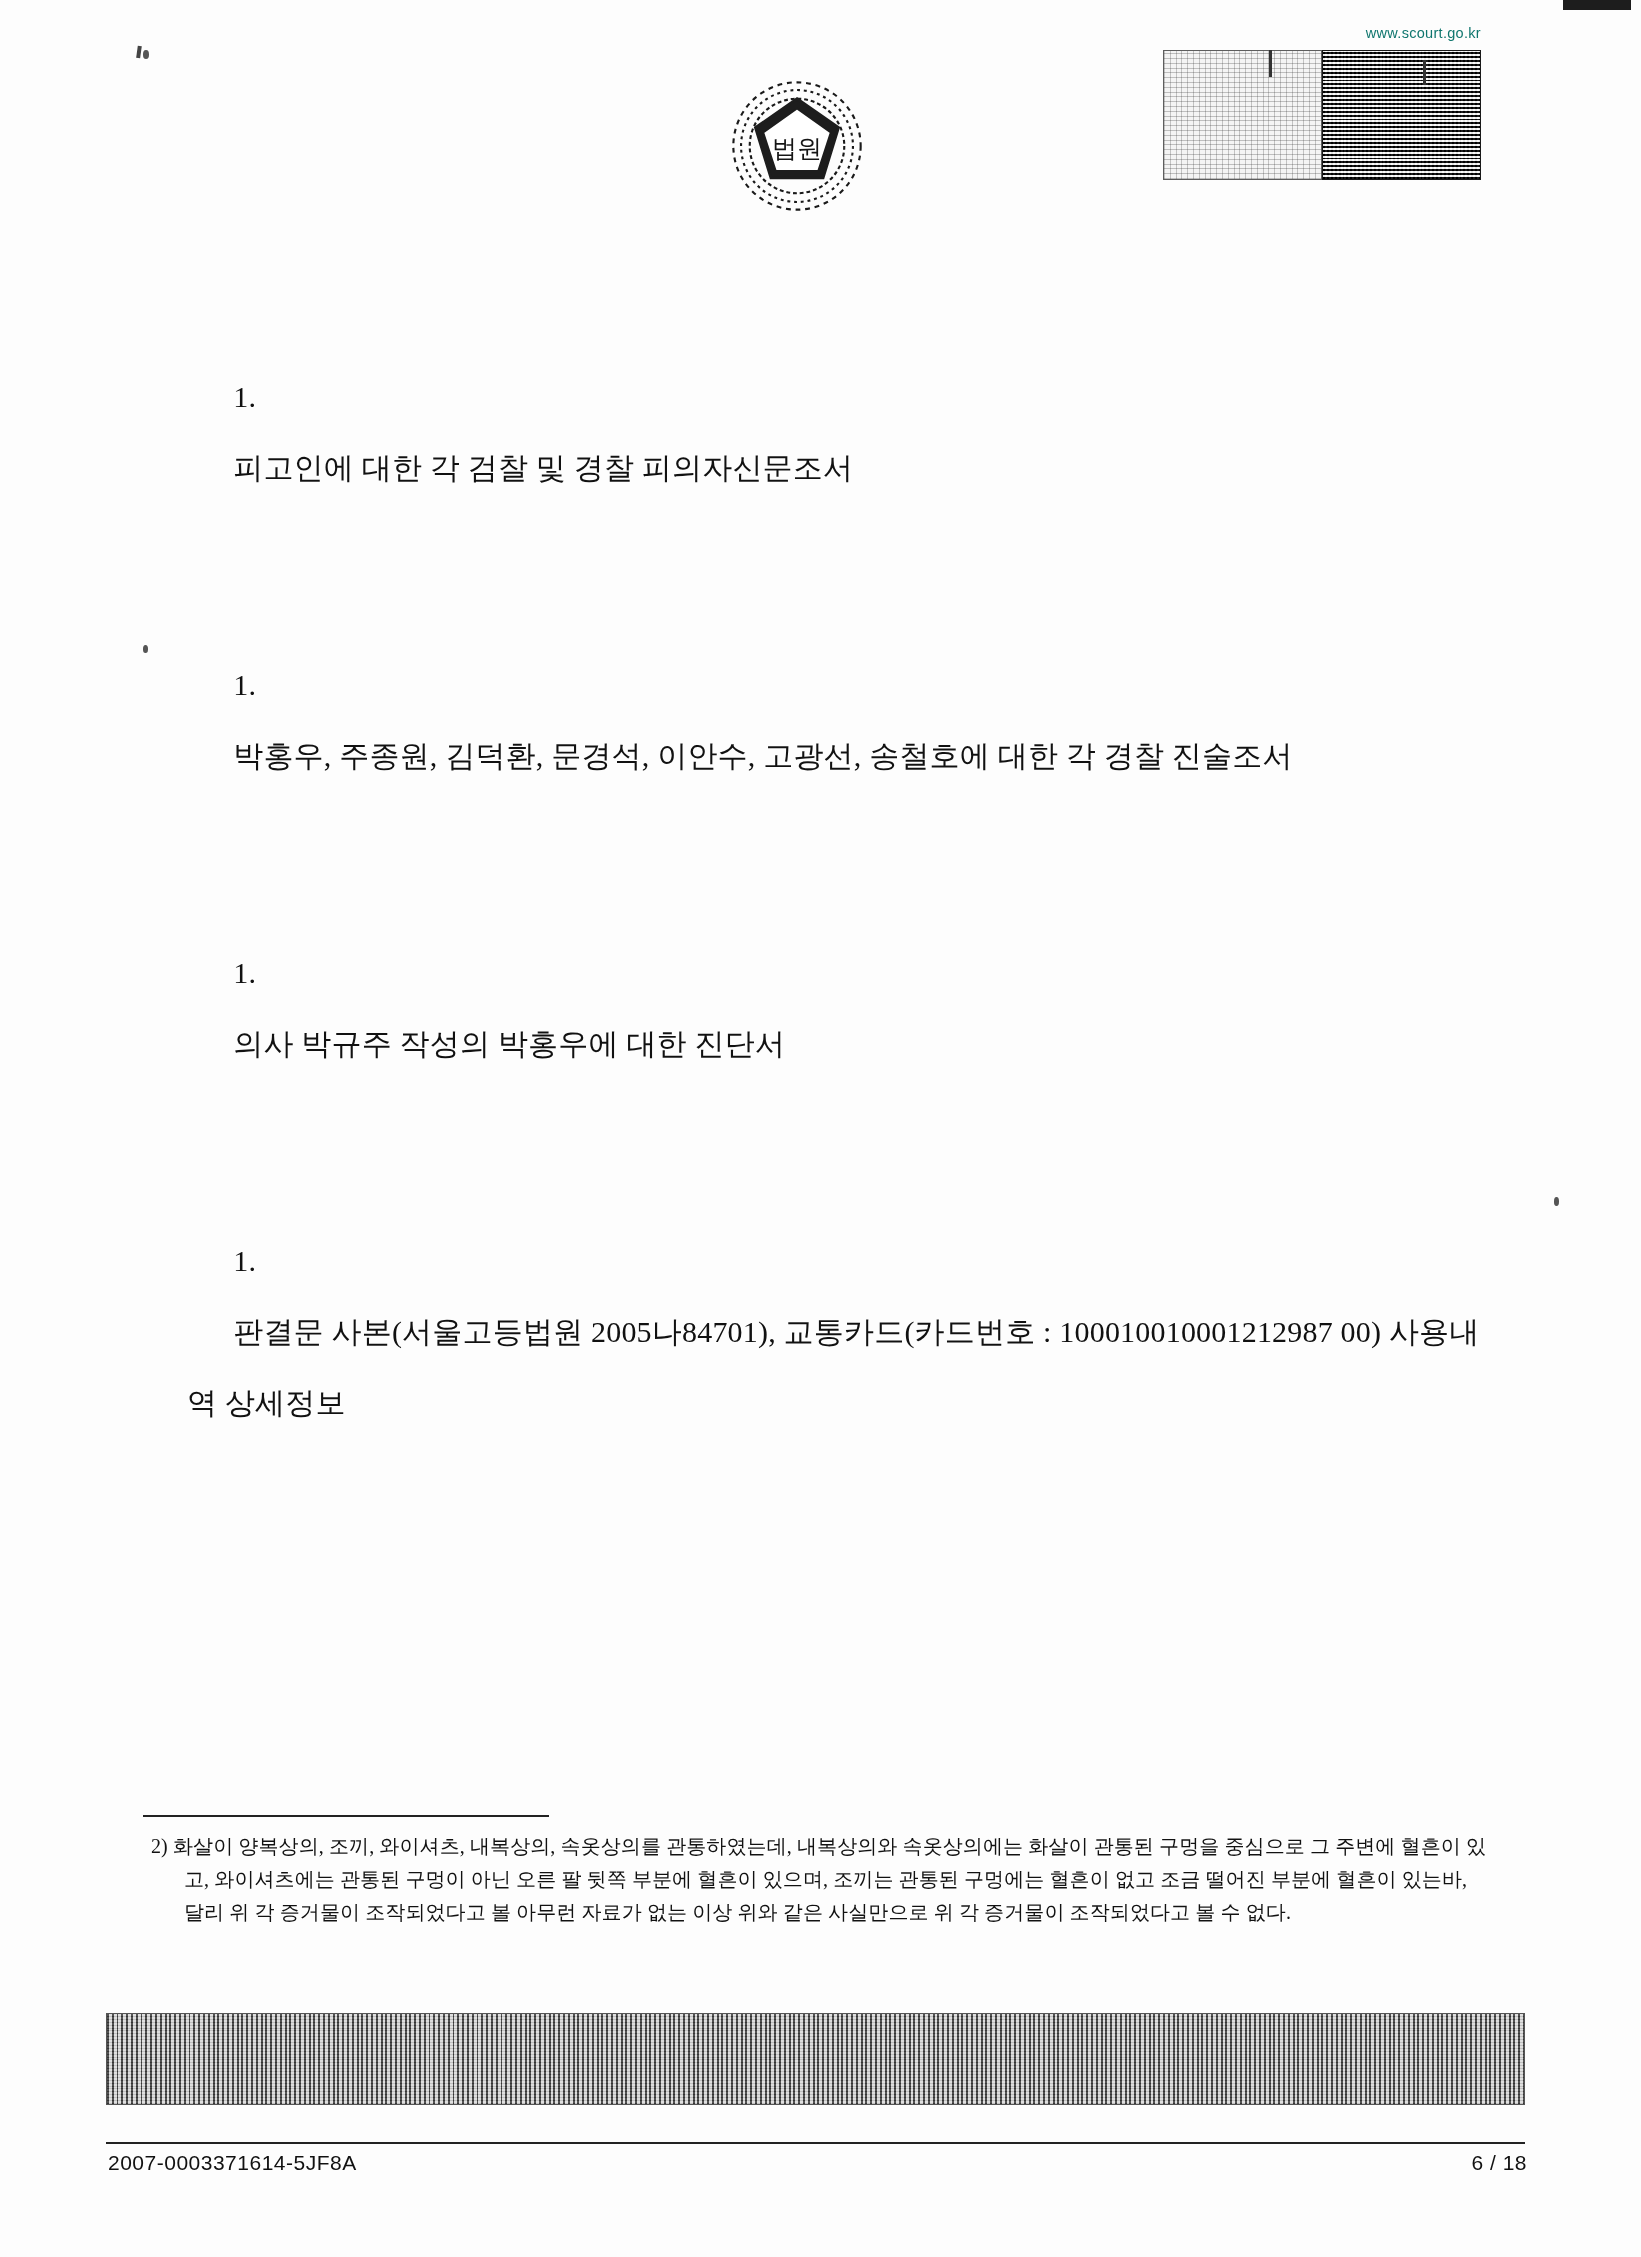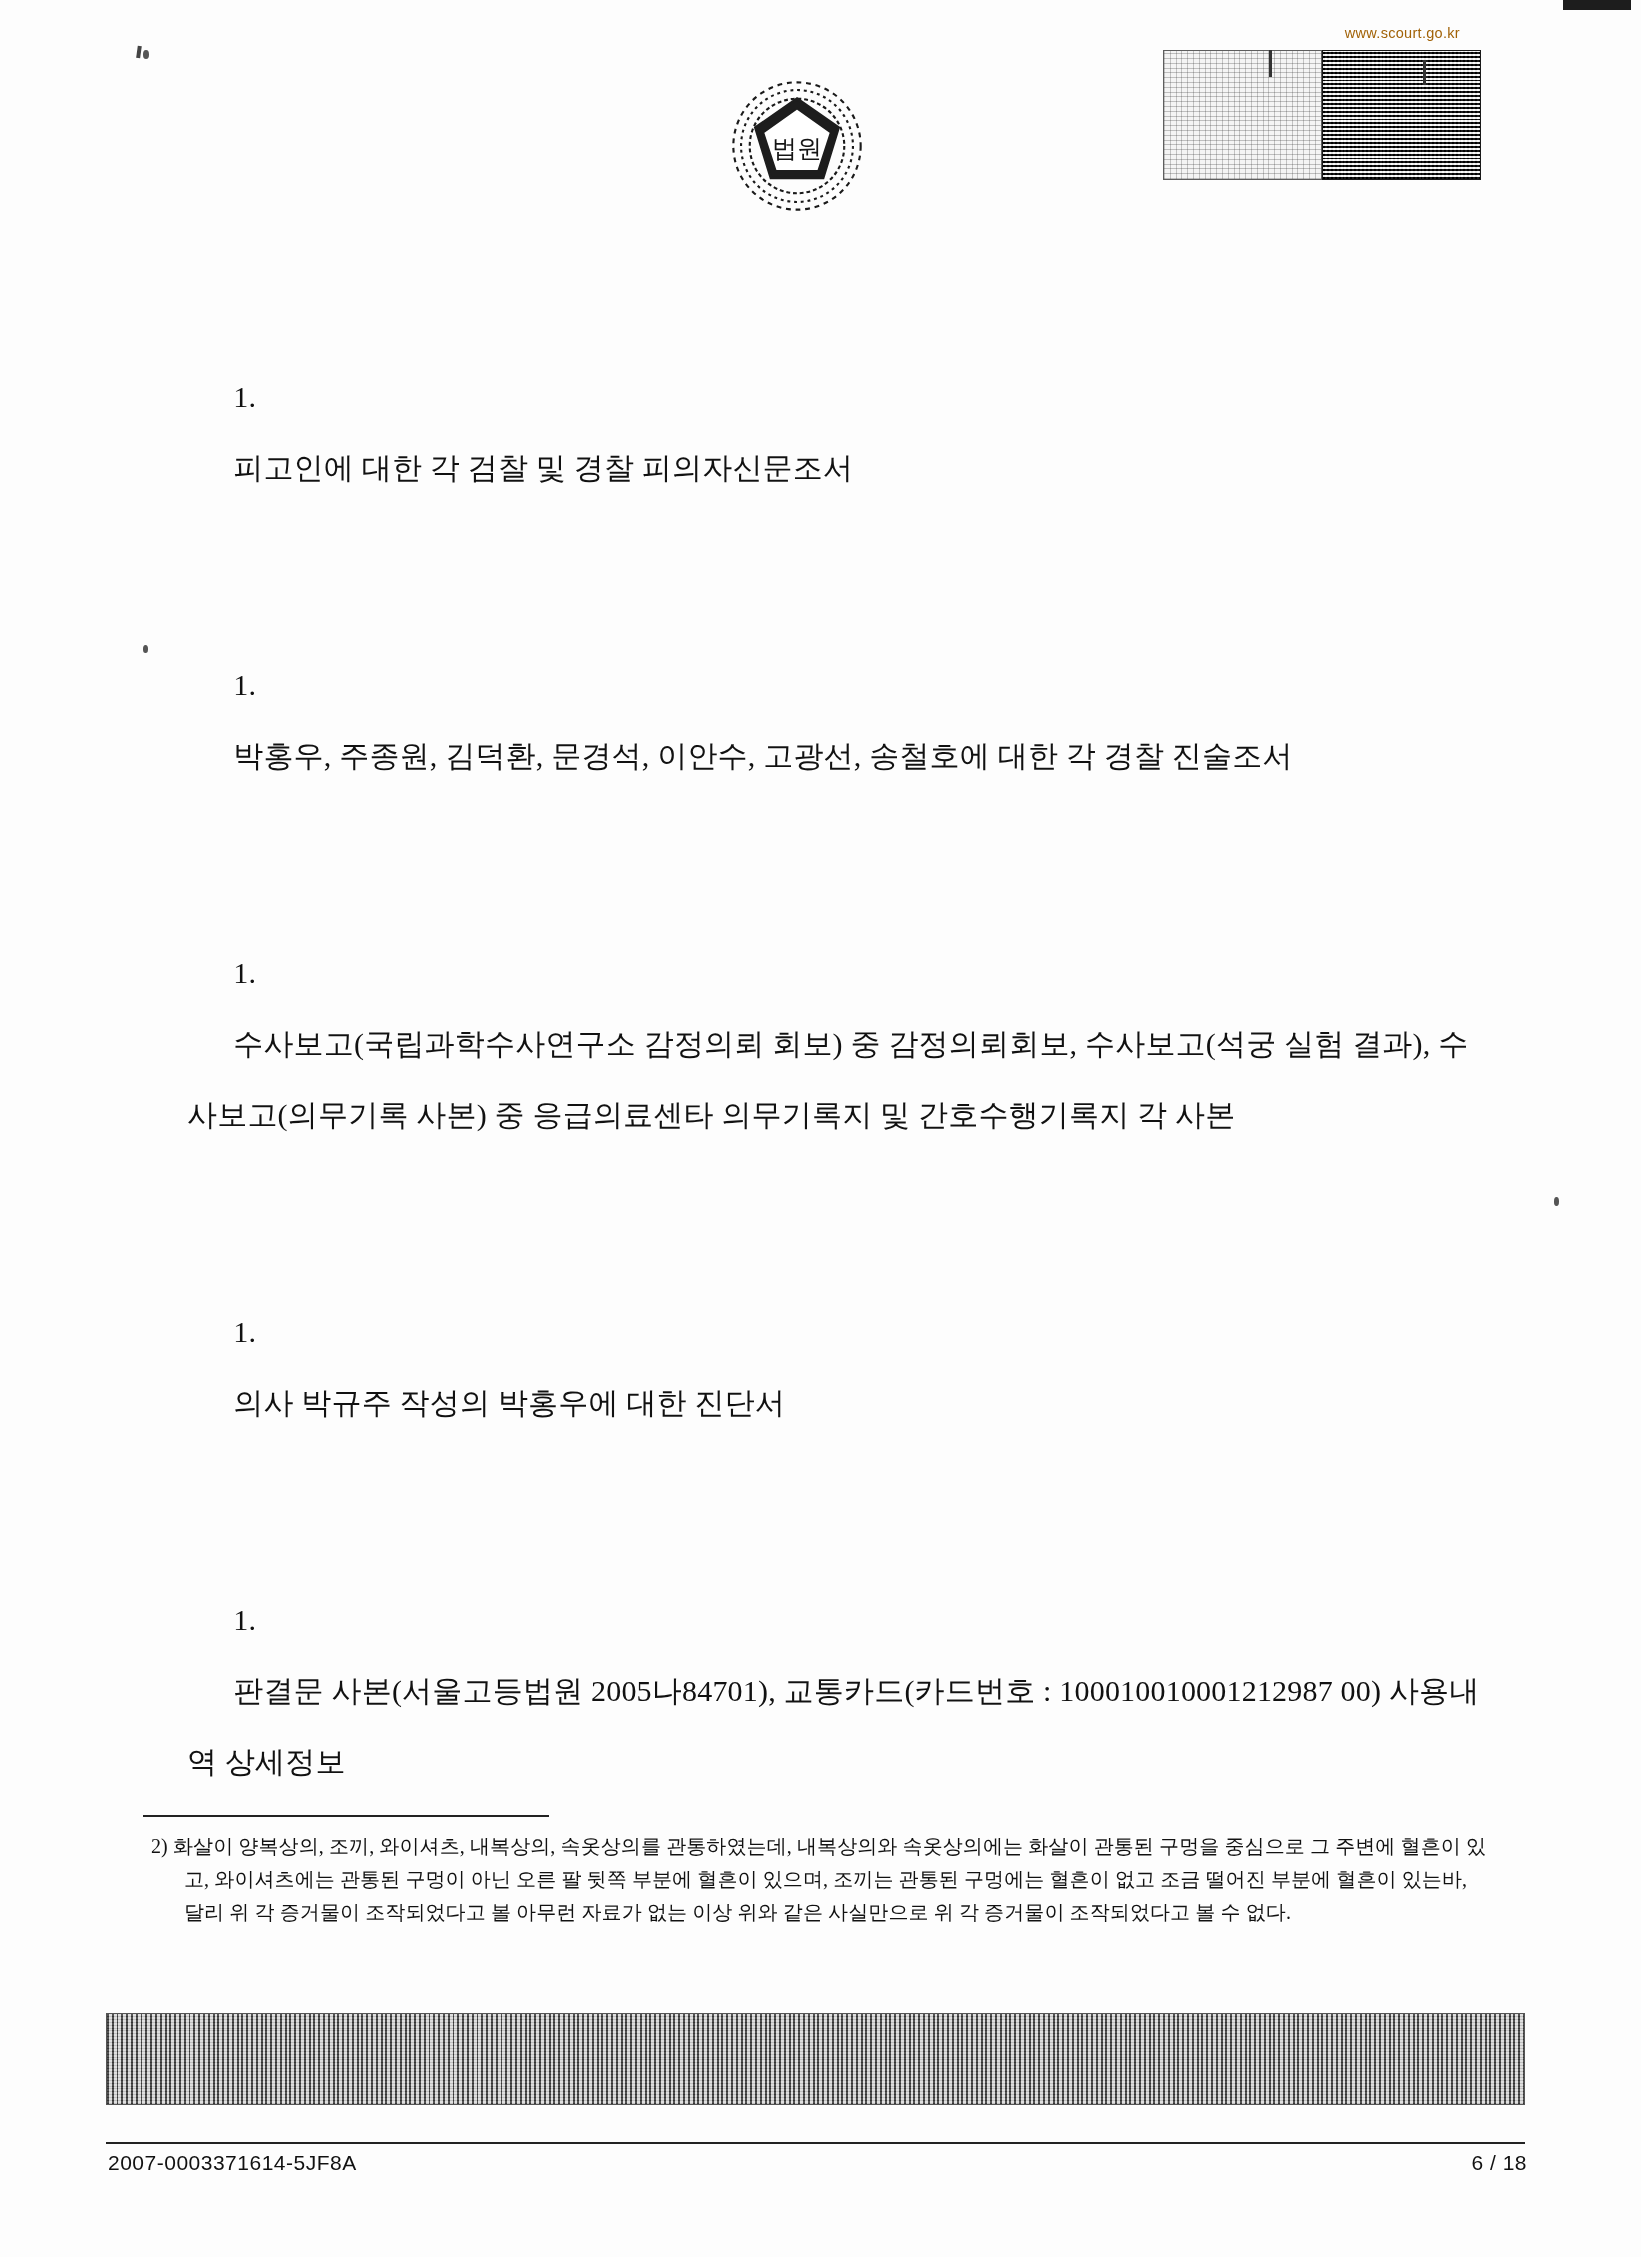--- a/index.html
+++ b/index.html
@@ -39,25 +39,25 @@
 
   .stamp-block {
     position: absolute;
     left: 1163px;
     top: 50px;
     width: 319px;
     height: 130px;
   }
   .stamp-url {
     position: absolute;
-    right: 22px;
+    right: 1px;
     top: -25px;
     font-family: "Liberation Sans", sans-serif;
     font-size: 14.5px;
-    color: #a16207;
+    color: #0f766e;
     letter-spacing: 0.3px;
   }
   .stamp-left {
     position: absolute;
     left: 0; top: 0;
     width: 159px; height: 130px;
     border: 1.9px solid #2a2a2a;
     box-sizing: border-box;
     background:
       repeating-linear-gradient(0deg, rgba(0,0,0,0.30) 0 1px, rgba(0,0,0,0) 1px 4.8px),
@@ -235,24 +235,20 @@
       <span class="marker">1.</span>
       <span class="body-text">피고인에 대한 각 검찰 및 경찰 피의자신문조서</span>
     </p>
 
 
     <p class="para item hang">
       <span class="marker">1.</span>
       <span class="body-text">박홍우, 주종원, 김덕환, 문경석, 이안수, 고광선, 송철호에 대한 각 경찰 진술조서</span>
     </p>
 
-    <p class="para item hang">
-      <span class="marker">1.</span>
-      <span class="body-text">수사보고(국립과학수사연구소 감정의뢰 회보) 중 감정의뢰회보, 수사보고(석궁 실험 결과), 수사보고(의무기록 사본) 중 응급의료센타 의무기록지 및 간호수행기록지 각 사본</span>
-    </p>
 
     <p class="para item hang">
       <span class="marker">1.</span>
       <span class="body-text">의사 박규주 작성의 박홍우에 대한 진단서</span>
     </p>
 
     <p class="para item hang">
       <span class="marker">1.</span>
       <span class="body-text">판결문 사본(서울고등법원 2005나84701), 교통카드(카드번호 : 100010010001212987 00) 사용내역 상세정보</span>
     </p>

